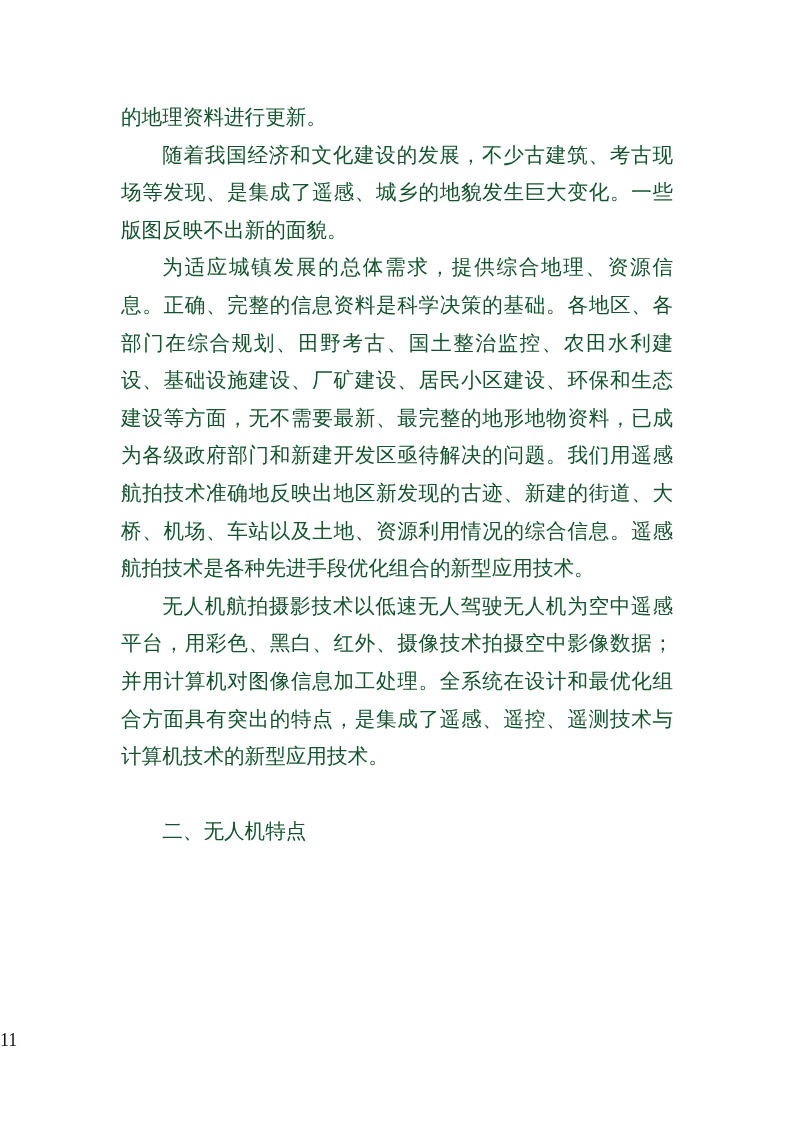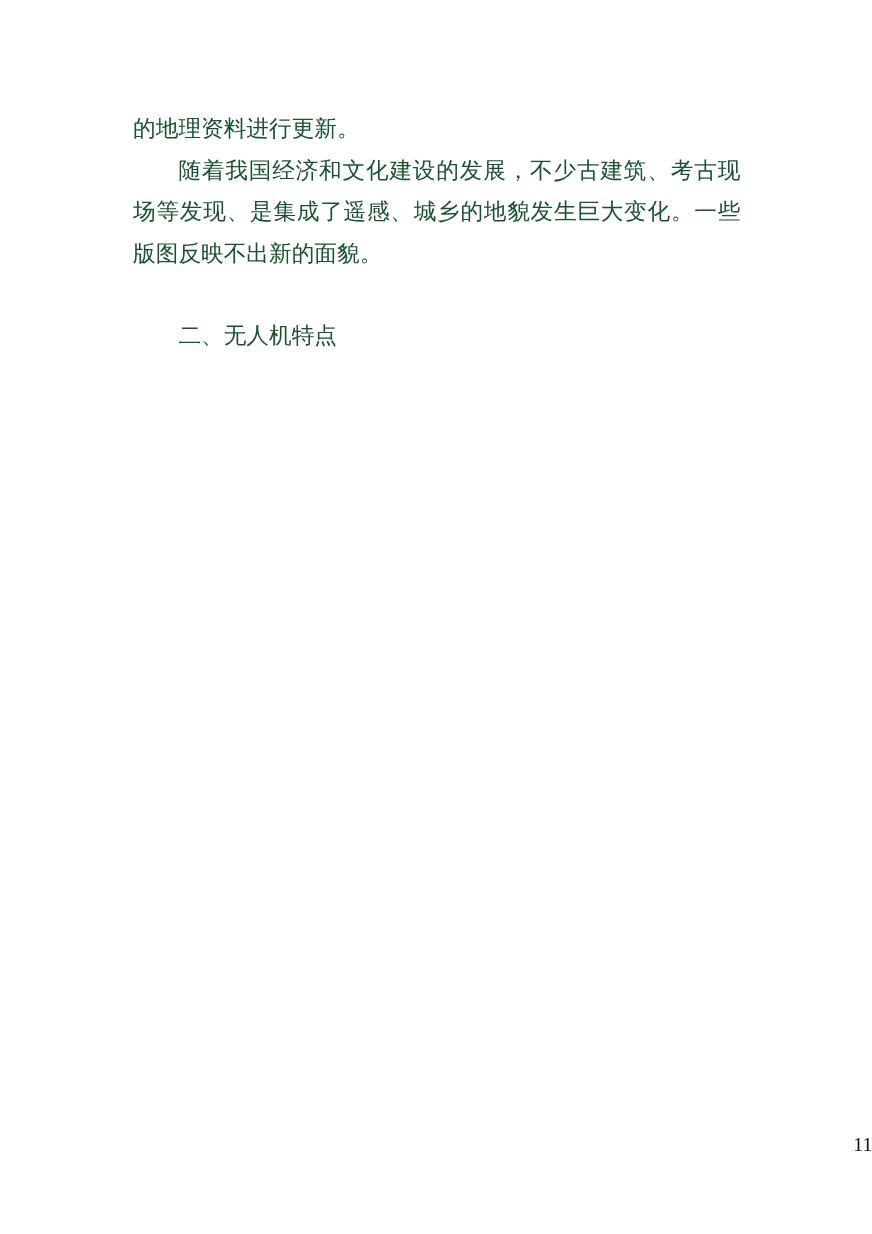--- a/index.html
+++ b/index.html
@@ -10,28 +10,30 @@
     font-size: 20.6px; line-height: 37.6px; color: #14532d;
     text-align: justify; text-justify: inter-character;
   }
   .page p { margin: 0; }
   .indent { text-indent: 2em; }
   .blank { height: 37.6px; }
   .heading { padding-left: 2em; }
   .firstline-indent { padding-left: 2em; }
   .page-number {
     position: absolute; left: 0; width: 793px; top: 1030px;
-    text-align: right;
+    text-align: left;
     font-family: "Liberation Serif", "DejaVu Serif", serif;
     font-size: 18px; color: #111111;
   }
 </style>
 </head>
 <body>
 
 <div class="page">
   <p>的地理资料进行更新。</p>
   <p class="indent">随着我国经济和文化建设的发展，不少古建筑、考古现场等发现、是集成了遥感、城乡的地貌发生巨大变化。一些版图反映不出新的面貌。</p>
+  <p class="indent">为适应城镇发展的总体需求，提供综合地理、资源信息。正确、完整的信息资料是科学决策的基础。各地区、各部门在综合规划、田野考古、国土整治监控、农田水利建设、基础设施建设、厂矿建设、居民小区建设、环保和生态建设等方面，无不需要最新、最完整的地形地物资料，已成为各级政府部门和新建开发区亟待解决的问题。我们用遥感航拍技术准确地反映出地区新发现的古迹、新建的街道、大桥、机场、车站以及土地、资源利用情况的综合信息。遥感航拍技术是各种先进手段优化组合的新型应用技术。</p>
+  <p class="indent">无人机航拍摄影技术以低速无人驾驶无人机为空中遥感平台，用彩色、黑白、红外、摄像技术拍摄空中影像数据；并用计算机对图像信息加工处理。全系统在设计和最优化组合方面具有突出的特点，是集成了遥感、遥控、遥测技术与计算机技术的新型应用技术。</p>
   <div class="blank"></div>
   <p class="heading">二、无人机特点</p>
 </div>
 
 <div class="page-number">11</div>
 
 </body></html>

